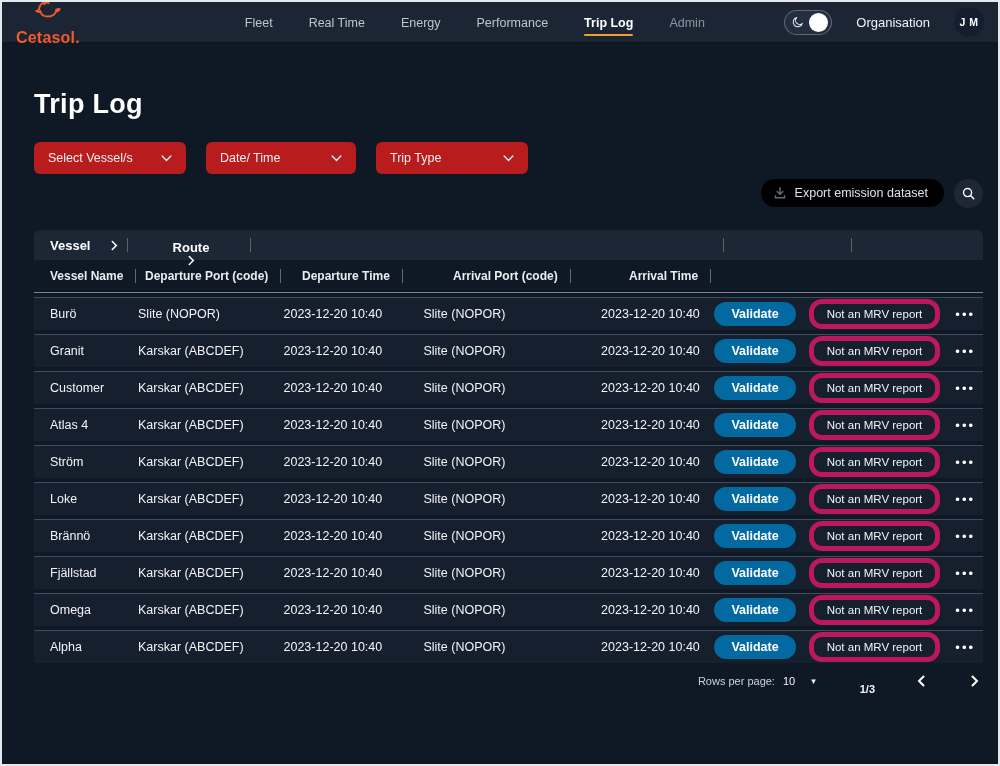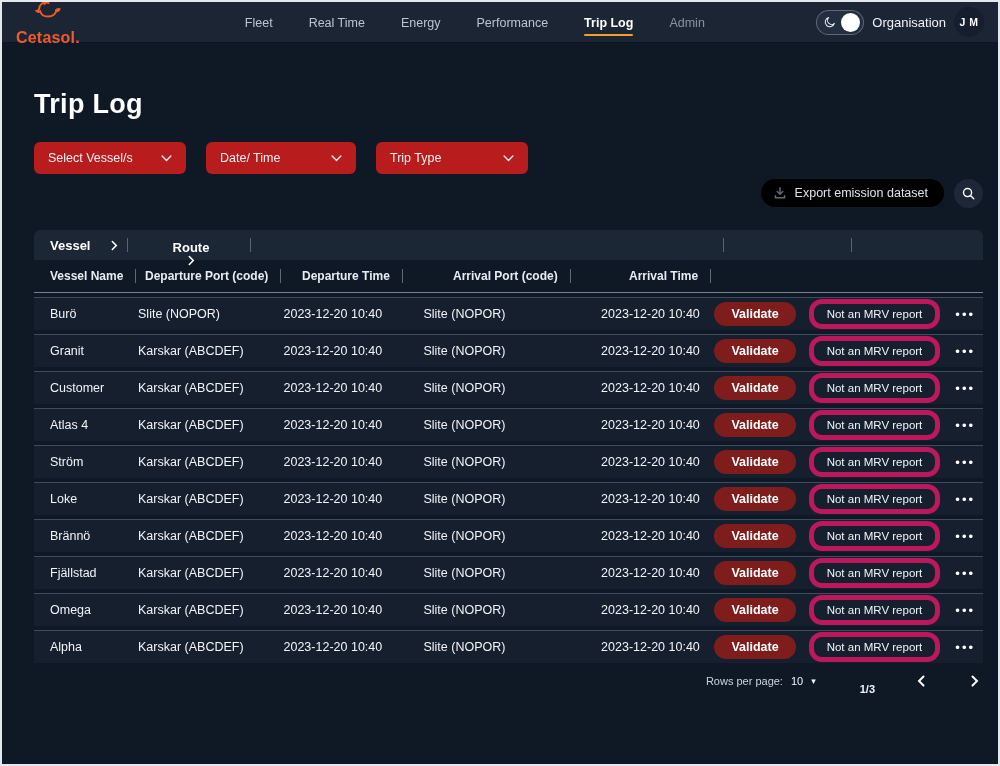--- a/index.html
+++ b/index.html
@@ -22,21 +22,21 @@
   .logo { display:flex; align-items:center; gap:5px; cursor:pointer;flex-direction:column; }
   .logo-text { color:#f2592b; font-weight:bold; font-size:16px; letter-spacing:.2px; }
   .nav-menu { display:flex; gap:36px; margin-left:165px; align-items:center; }
   .nav-item { color:#bcc4cf; font-size:12.5px; cursor:pointer; padding:6px 0 4px; position:relative; white-space:nowrap; }
   .nav-item.dim { color:#8a94a1; }
   .nav-item.active { color:#ffffff; font-weight:bold; }
   .nav-item.active::after {
     content:""; position:absolute; left:0; right:0; bottom:-2px;
     height:2px; background:#f0a030; border-radius:1px;
   }
-  .nav-right { margin-left:auto; display:flex; align-items:center; gap:8px; }
+  .nav-right { margin-left:auto; display:flex; align-items:center; gap:24px; }
   .theme-toggle {
     width:48px; height:25px; border-radius:13px;
     background:#232e41; border:1px solid rgba(255,255,255,.28);
     display:flex; align-items:center; justify-content:space-between;
     padding:0 3px 0 6px; cursor:pointer;
   }
   .toggle-knob { width:19px; height:19px; border-radius:50%; background:#ffffff; }
   .org-label { color:#f0f3f7; font-size:13px; cursor:pointer; }
   .avatar {
     width:30px; height:30px; border-radius:50%; background:#141e2e;
@@ -83,36 +83,36 @@
   .vdiv { display:inline-block; width:1px; height:14px; background:rgba(255,255,255,.35); margin-left:12px; }
   .c1 { width:111px; padding-left:16px; }
   .c2 { width:157px; } .c3 { width:151px; } .c4 { width:176px; } .c5 { width:138px;text-align:center; }
   .c-act { flex:1; display:flex; align-items:center; justify-content:flex-end; gap:13px; padding-right:6px; }
   .trow {
     display:flex; align-items:center; height:33px; background:#161f2e;
     margin-top:4px; border-top:1px solid #3d4c5f;
   }
   .trow .cell { color:#f2f4f7; font-size:12.5px; font-weight:500; white-space:nowrap; }
   .validate-btn {
-    background:#7f1d1d; color:#ffffff; border:none; border-radius:14px;
+    background:#0369a1; color:#ffffff; border:none; border-radius:14px;
     font-size:12.5px; font-weight:600; padding:5px 17px; cursor:pointer;
     font-family:inherit;
   }
   .mrv-pill {
     border:5px solid #be185d; border-radius:13px; color:#f2f4f7;
     font-size:11.5px; padding:4px 13px; white-space:nowrap; background:transparent;
   }
   .row-menu { color:#ffffff; font-size:13px; letter-spacing:2px; cursor:pointer; line-height:1; padding:2px 2px; }
   
   .tfoot {
     display:flex; justify-content:flex-end; align-items:center;
     gap:0; margin-top:8px; height:20px; color:#ccd3db; font-size:11px;
   }
   .tfoot .rpp-label { margin-right:8px; }
-  .rpp-select { display:flex; align-items:center; gap:8px; cursor:pointer; color:#f0f3f7; }
+  .rpp-select { display:flex; align-items:center; gap:16px; cursor:pointer; color:#f0f3f7; }
   .rpp-caret { font-size:9px; color:#f0f3f7; }
   .page-indicator { margin:15px 0 0 44px; color:#f0f3f7;font-weight:bold; }
   .page-btn { background:none; border:none; cursor:pointer; padding:2px 4px; margin-left:38px; display:flex; align-items:center; }
   svg { display:block; }
 </style>
 </head>
 <body>
 
 <div class="app">
 

